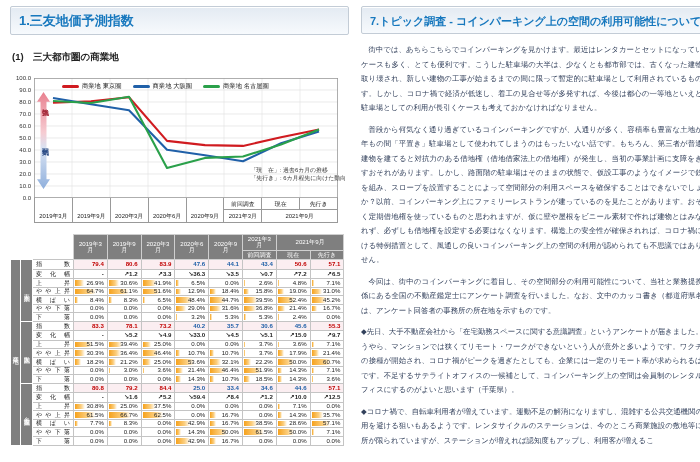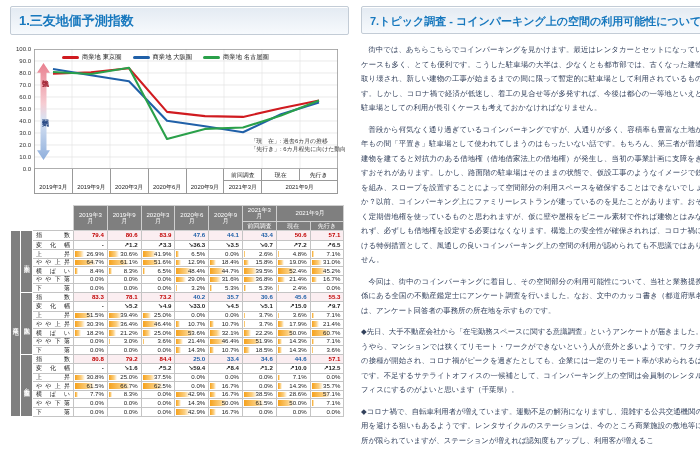--- a/index.html
+++ b/index.html
@@ -65,20 +65,21 @@
 </style>
 </head>
 <body>
 
 <div class="page">
 
   <div class="left-col">
     <div class="section-box">
       <span class="section-title">1.三友地価予測指数</span>
     </div>
+    <div class="subtitle">(1)　三大都市圏の商業地</div>
 
     <div class="chart-area" id="chart">
       <svg class="plot" id="plot-svg" width="304" height="120" viewBox="0 0 304 120">
           <line x1="0" y1="108" x2="304" y2="108" stroke="#dcdcdc" stroke-width="0.6"></line>
           <line x1="0" y1="96" x2="304" y2="96" stroke="#dcdcdc" stroke-width="0.6"></line>
           <line x1="0" y1="84" x2="304" y2="84" stroke="#dcdcdc" stroke-width="0.6"></line>
           <line x1="0" y1="72" x2="304" y2="72" stroke="#dcdcdc" stroke-width="0.6"></line>
           <line x1="0" y1="60" x2="304" y2="60" stroke="#dcdcdc" stroke-width="0.6"></line>
           <line x1="0" y1="48" x2="304" y2="48" stroke="#dcdcdc" stroke-width="0.6"></line>
           <line x1="0" y1="36" x2="304" y2="36" stroke="#dcdcdc" stroke-width="0.6"></line>

